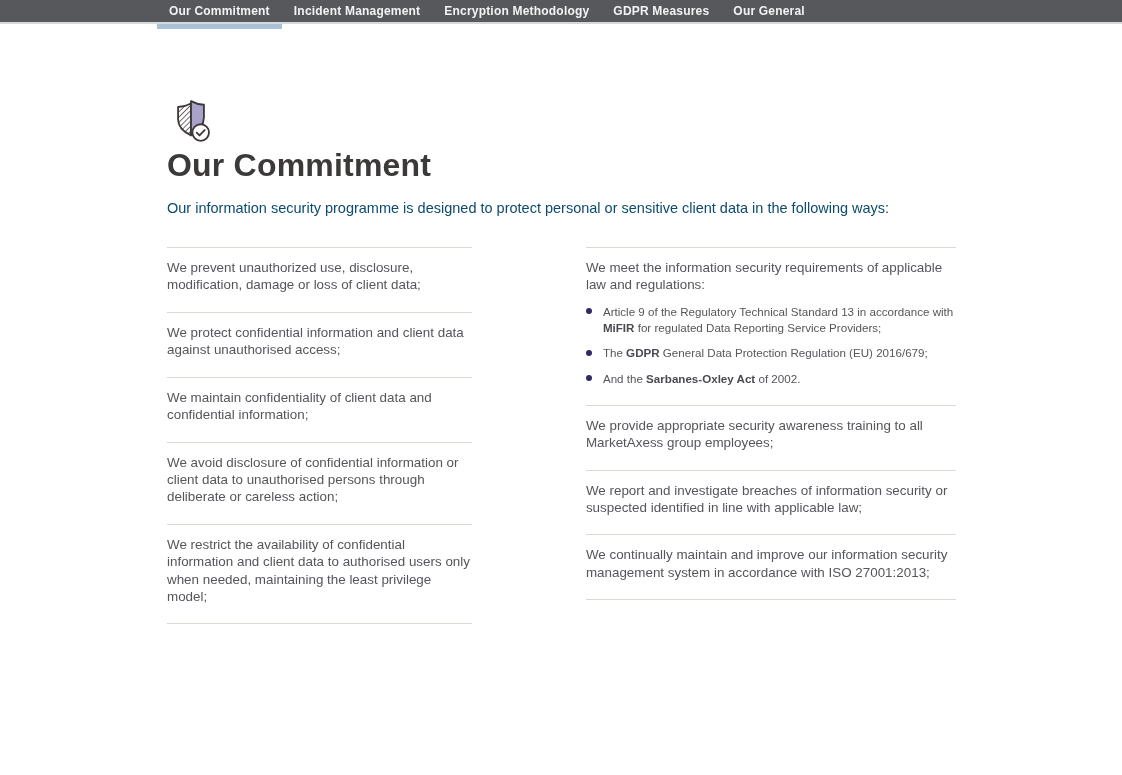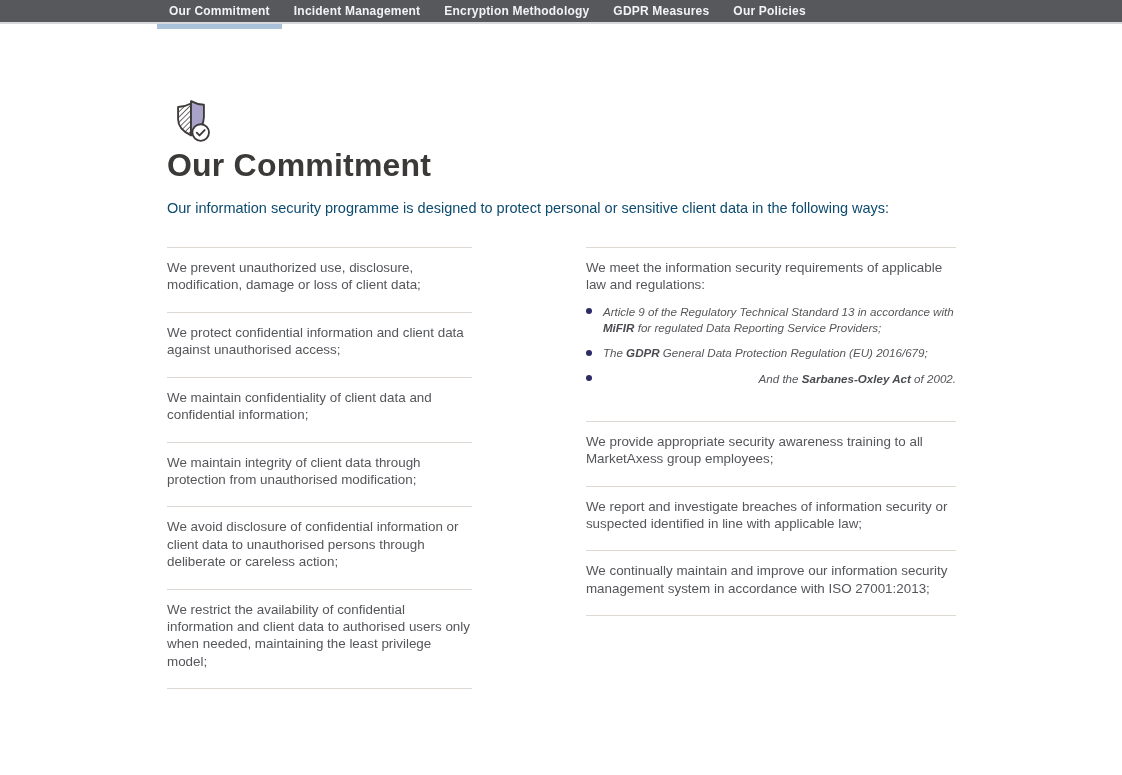--- a/index.html
+++ b/index.html
@@ -81,50 +81,49 @@
     padding: 11px 0 18px;
   }
   .item-text {
     font-size: 13.4px;
     line-height: 1.3;
     color: var(--body_text);
   }
   .bullet-list {
     list-style: none;
     margin-top: 10px;
-    font-style: italic;
   }
   .bullet-list li {
     position: relative;
     padding-left: 17px;
     margin-bottom: 9px;
     font-size: 11.6px;
     line-height: 1.4;
     color: var(--body_text);
   }
-  .bullet-list li:last-child { margin-bottom: 16px; text-align: right; }
+  .bullet-list li:last-child { margin-bottom: 0; }
   .bullet-list li::before {
     content: "";
     position: absolute;
     left: 0; top: 4.5px;
     width: 6px; height: 6px;
     border-radius: 50%;
     background: var(--bullet_dot);
   }
   .bullet-list strong { font-weight: 700; color: #4a4b50; }
 </style>
 </head>
 <body>
 
 <nav class="topnav">
   <div class="nav-tab active">Our Commitment</div>
   <div class="nav-tab">Incident Management</div>
   <div class="nav-tab">Encryption Methodology</div>
   <div class="nav-tab">GDPR Measures</div>
-  <div class="nav-tab">Our Policies</div>
+  <div class="nav-tab">Our General</div>
 </nav>
 
 <main class="page-content">
 
   <svg class="hero-icon" viewBox="0 0 52 52" aria-hidden="true">
     <defs>
       <pattern id="hatch" width="4" height="4" patternUnits="userSpaceOnUse" patternTransform="rotate(45)">
         <line x1="0" y1="0" x2="0" y2="4" stroke="#3e3a39" stroke-width="1.6"></line>
       </pattern>
     </defs>
@@ -143,23 +142,20 @@
         <div class="commitment-item">
           <p class="item-text">We prevent unauthorized use, disclosure, modification, damage or loss of client data;</p>
         </div>
         <div class="commitment-item">
           <p class="item-text">We protect confidential information and client data against unauthorised access;</p>
         </div>
         <div class="commitment-item">
           <p class="item-text">We maintain confidentiality of client data and confidential information;</p>
         </div>
         <div class="commitment-item">
-          <p class="item-text">We maintain integrity of client data through protection from unauthorised modification;</p>
-        </div>
-        <div class="commitment-item">
           <p class="item-text">We avoid disclosure of confidential information or client data to unauthorised persons through deliberate or careless action;</p>
         </div>
         <div class="commitment-item">
           <p class="item-text">We restrict the availability of confidential information and client data to authorised users only when needed, maintaining the least privilege model;</p>
         </div>
       </div>
     <div class="column column-right" id="col-right">
         <div class="commitment-item">
           <p class="item-text">We meet the information security requirements of applicable law and regulations:</p>
           <ul class="bullet-list">

